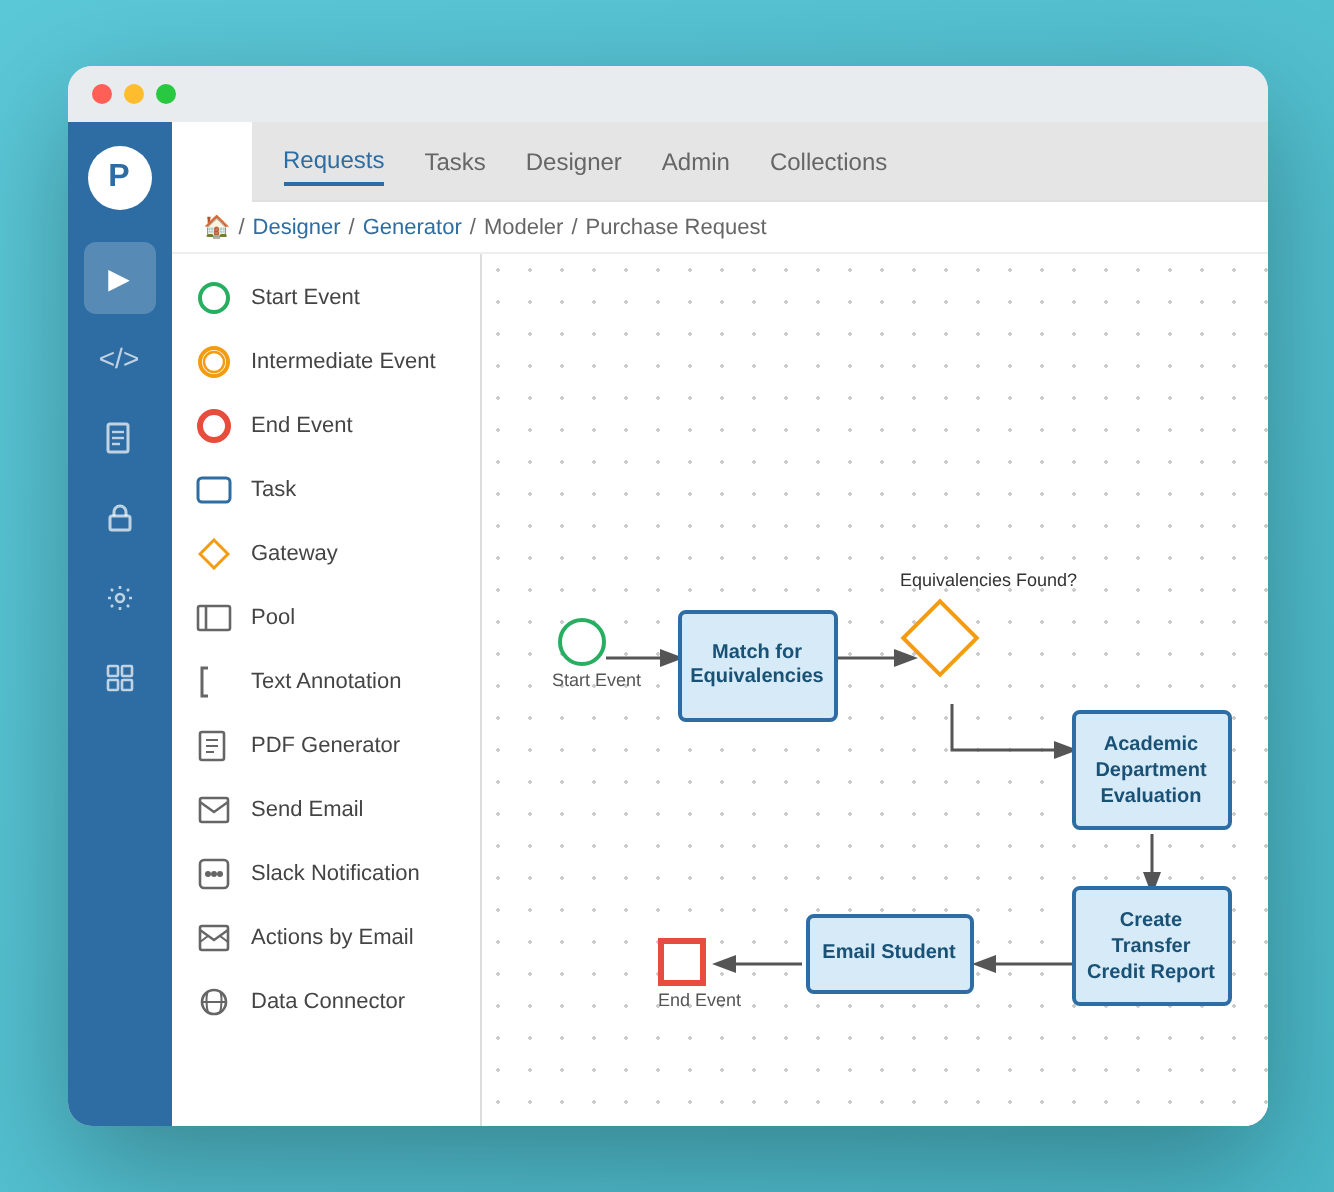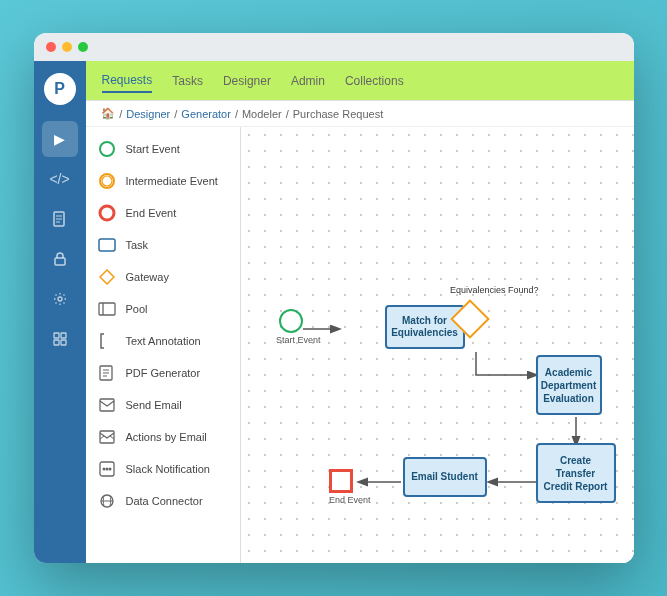--- a/index.html
+++ b/index.html
@@ -77,27 +77,28 @@
     }
     
     .main {
       flex: 1;
       display: flex;
       flex-direction: column;
       background: white;
     }
     
     .top-nav {
-      background: #bef264;
+      background: #e5e5e5;
       border-bottom: 1px solid #e0e0e0;
       padding: 0 16px;
       height: 40px;
       display: flex;
       align-items: center;
       gap: 20px;
+      margin-left: 40px;
     }
     .nav-item {
       font-size: 12px;
       color: #666;
       cursor: pointer;
       padding: 4px 0;
     }
     .nav-item.active {
       color: #2d6da3;
       border-bottom: 2px solid #2d6da3;
@@ -351,45 +352,45 @@
               <svg width="16" height="14" viewBox="0 0 16 14">
                 <rect x="1" y="1" width="14" height="12" rx="1" stroke="#666" stroke-width="1.3" fill="none"></rect>
                 <path d="M1 3l7 5 7-5" stroke="#666" stroke-width="1.2" fill="none"></path>
               </svg>
             </div>
             <span>Send Email</span>
           </div>
 
           <div class="tool-item">
             <div class="tool-icon">
+              <svg width="16" height="16" viewBox="0 0 16 16">
+                <rect x="1" y="1" width="14" height="14" rx="2" stroke="#666" stroke-width="1.3" fill="none"></rect>
+                <circle cx="5" cy="8" r="1.5" fill="#666"></circle>
+                <circle cx="8" cy="8" r="1.5" fill="#666"></circle>
+                <circle cx="11" cy="8" r="1.5" fill="#666"></circle>
+              </svg>
+            </div>
+            <span>Slack Notification</span>
+          </div>
+
+          <div class="tool-item">
+            <div class="tool-icon">
               <svg width="16" height="14" viewBox="0 0 16 14">
                 <rect x="1" y="1" width="14" height="12" rx="1" stroke="#666" stroke-width="1.3" fill="none"></rect>
                 <path d="M1 3l7 5 7-5" stroke="#666" stroke-width="1.2" fill="none"></path>
                 <line x1="1" y1="9" x2="5" y2="6" stroke="#666" stroke-width="1"></line>
                 <line x1="15" y1="9" x2="11" y2="6" stroke="#666" stroke-width="1"></line>
               </svg>
             </div>
             <span>Actions by Email</span>
           </div>
 
           <div class="tool-item">
             <div class="tool-icon">
               <svg width="16" height="16" viewBox="0 0 16 16">
-                <rect x="1" y="1" width="14" height="14" rx="2" stroke="#666" stroke-width="1.3" fill="none"></rect>
-                <circle cx="5" cy="8" r="1.5" fill="#666"></circle>
-                <circle cx="8" cy="8" r="1.5" fill="#666"></circle>
-                <circle cx="11" cy="8" r="1.5" fill="#666"></circle>
-              </svg>
-            </div>
-            <span>Slack Notification</span>
-          </div>
-
-          <div class="tool-item">
-            <div class="tool-icon">
-              <svg width="16" height="16" viewBox="0 0 16 16">
                 <circle cx="8" cy="8" r="6" stroke="#666" stroke-width="1.3" fill="none"></circle>
                 <line x1="2" y1="8" x2="14" y2="8" stroke="#666" stroke-width="1"></line>
                 <path d="M5 2.5c-1 2-1 7 0 11M11 2.5c1 2 1 7 0 11" stroke="#666" stroke-width="1" fill="none"></path>
               </svg>
             </div>
             <span>Data Connector</span>
           </div>
         </div>
 
         <div class="canvas">
@@ -411,30 +412,30 @@
 
             <line x1="295" y1="355" x2="248" y2="355" stroke="#555" stroke-width="1.5" marker-end="url(#arrow)"></line>
 
             <line x1="160" y1="355" x2="118" y2="355" stroke="#555" stroke-width="1.5" marker-end="url(#arrow)"></line>
           </svg>
 
           <div class="flow-el flow-circle" style="left:38px; top:182px; width:24px; height:24px; border:2px solid #27ae60; background:white; border-radius:50%; position:absolute; display:flex; align-items:center; justify-content:center;">
           </div>
           <div class="flow-label" style="left:20px; top:208px; width:60px;">Start Event</div>
 
-          <div class="flow-el flow-box" style="left:98px; top:178px; width:80px; height:44px; border:2px solid #2d6da3; background:#d6eaf8; border-radius:4px; font-size:10px; font-weight:600; color:#1a5276; text-align:center; display:flex; align-items:center; justify-content:center; padding:2px; line-height:1.2;margin-left:46px;">
+          <div class="flow-el flow-box" style="left:98px; top:178px; width:80px; height:56px; border:2px solid #2d6da3; background:#d6eaf8; border-radius:4px; font-size:10px; font-weight:600; color:#1a5276; text-align:center; display:flex; align-items:center; justify-content:center; padding:2px; line-height:1.2;">
             Match for<br>Equivalencies
           </div>
 
           <div style="position:absolute; left:215px; top:178px; width:28px; height:28px; transform:rotate(45deg); border:2px solid #f39c12; background:white;">
           </div>
 
           <div class="flow-label" style="left:188px; top:158px; width:110px; font-size:9px; color:#333;">Equivalencies Found?</div>
 
-          <div class="flow-el flow-box" style="left:295px; top:228px; width:66px; height:60px; border:2px solid #2d6da3; background:#d6eaf8; border-radius:4px; font-size:10px; font-weight:600; color:#1a5276; text-align:center; display:flex; align-items:center; justify-content:center; padding:2px; line-height:1.3;">
+          <div class="flow-el flow-box" style="left:295px; top:228px; width:80px; height:60px; border:2px solid #2d6da3; background:#d6eaf8; border-radius:4px; font-size:10px; font-weight:600; color:#1a5276; text-align:center; display:flex; align-items:center; justify-content:center; padding:2px; line-height:1.3;">
             Academic<br>Department<br>Evaluation
           </div>
 
           <div class="flow-el flow-box" style="left:295px; top:316px; width:80px; height:60px; border:2px solid #2d6da3; background:#d6eaf8; border-radius:4px; font-size:10px; font-weight:600; color:#1a5276; text-align:center; display:flex; align-items:center; justify-content:center; padding:2px; line-height:1.3;">
             Create<br>Transfer<br>Credit Report
           </div>
 
           <div class="flow-el flow-box" style="left:162px; top:330px; width:84px; height:40px; border:2px solid #2d6da3; background:#d6eaf8; border-radius:4px; font-size:10px; font-weight:600; color:#1a5276; text-align:center; display:flex; align-items:center; justify-content:center; padding:2px;">
             Email Student
           </div>

